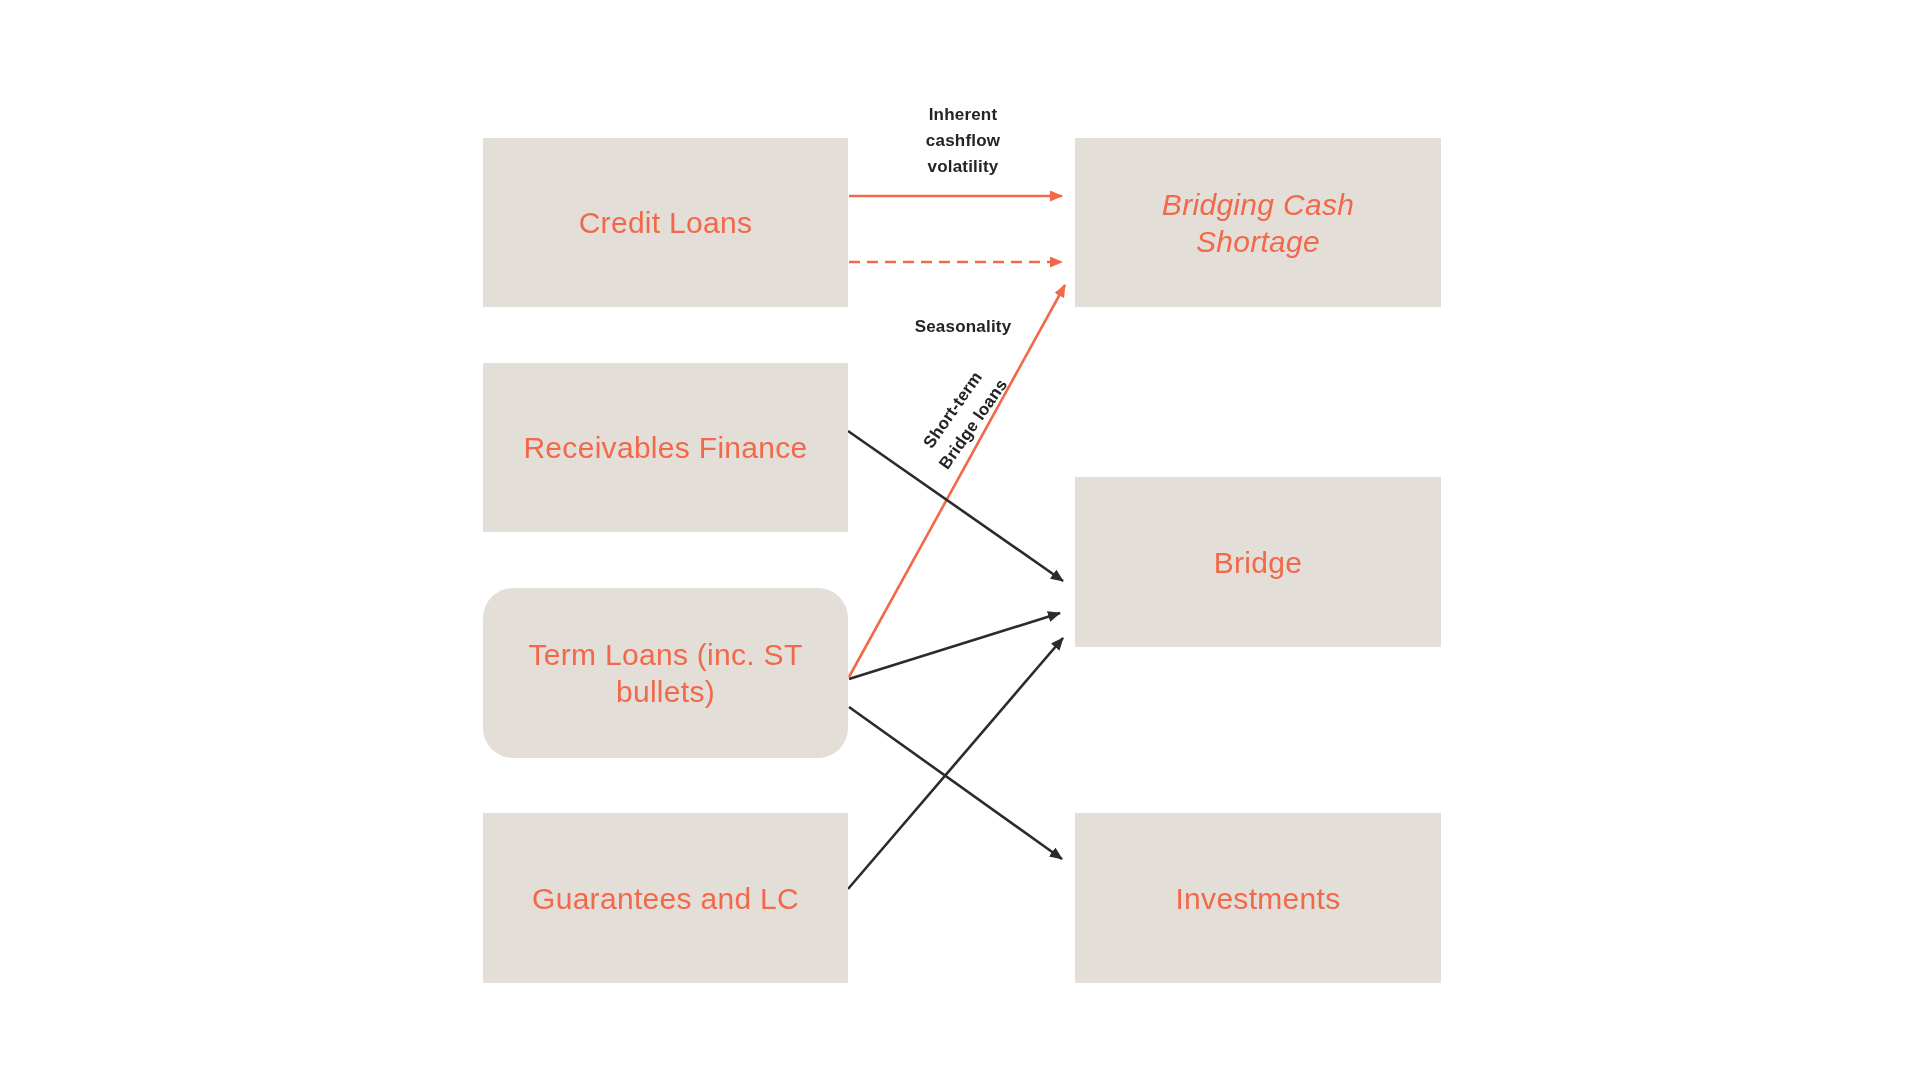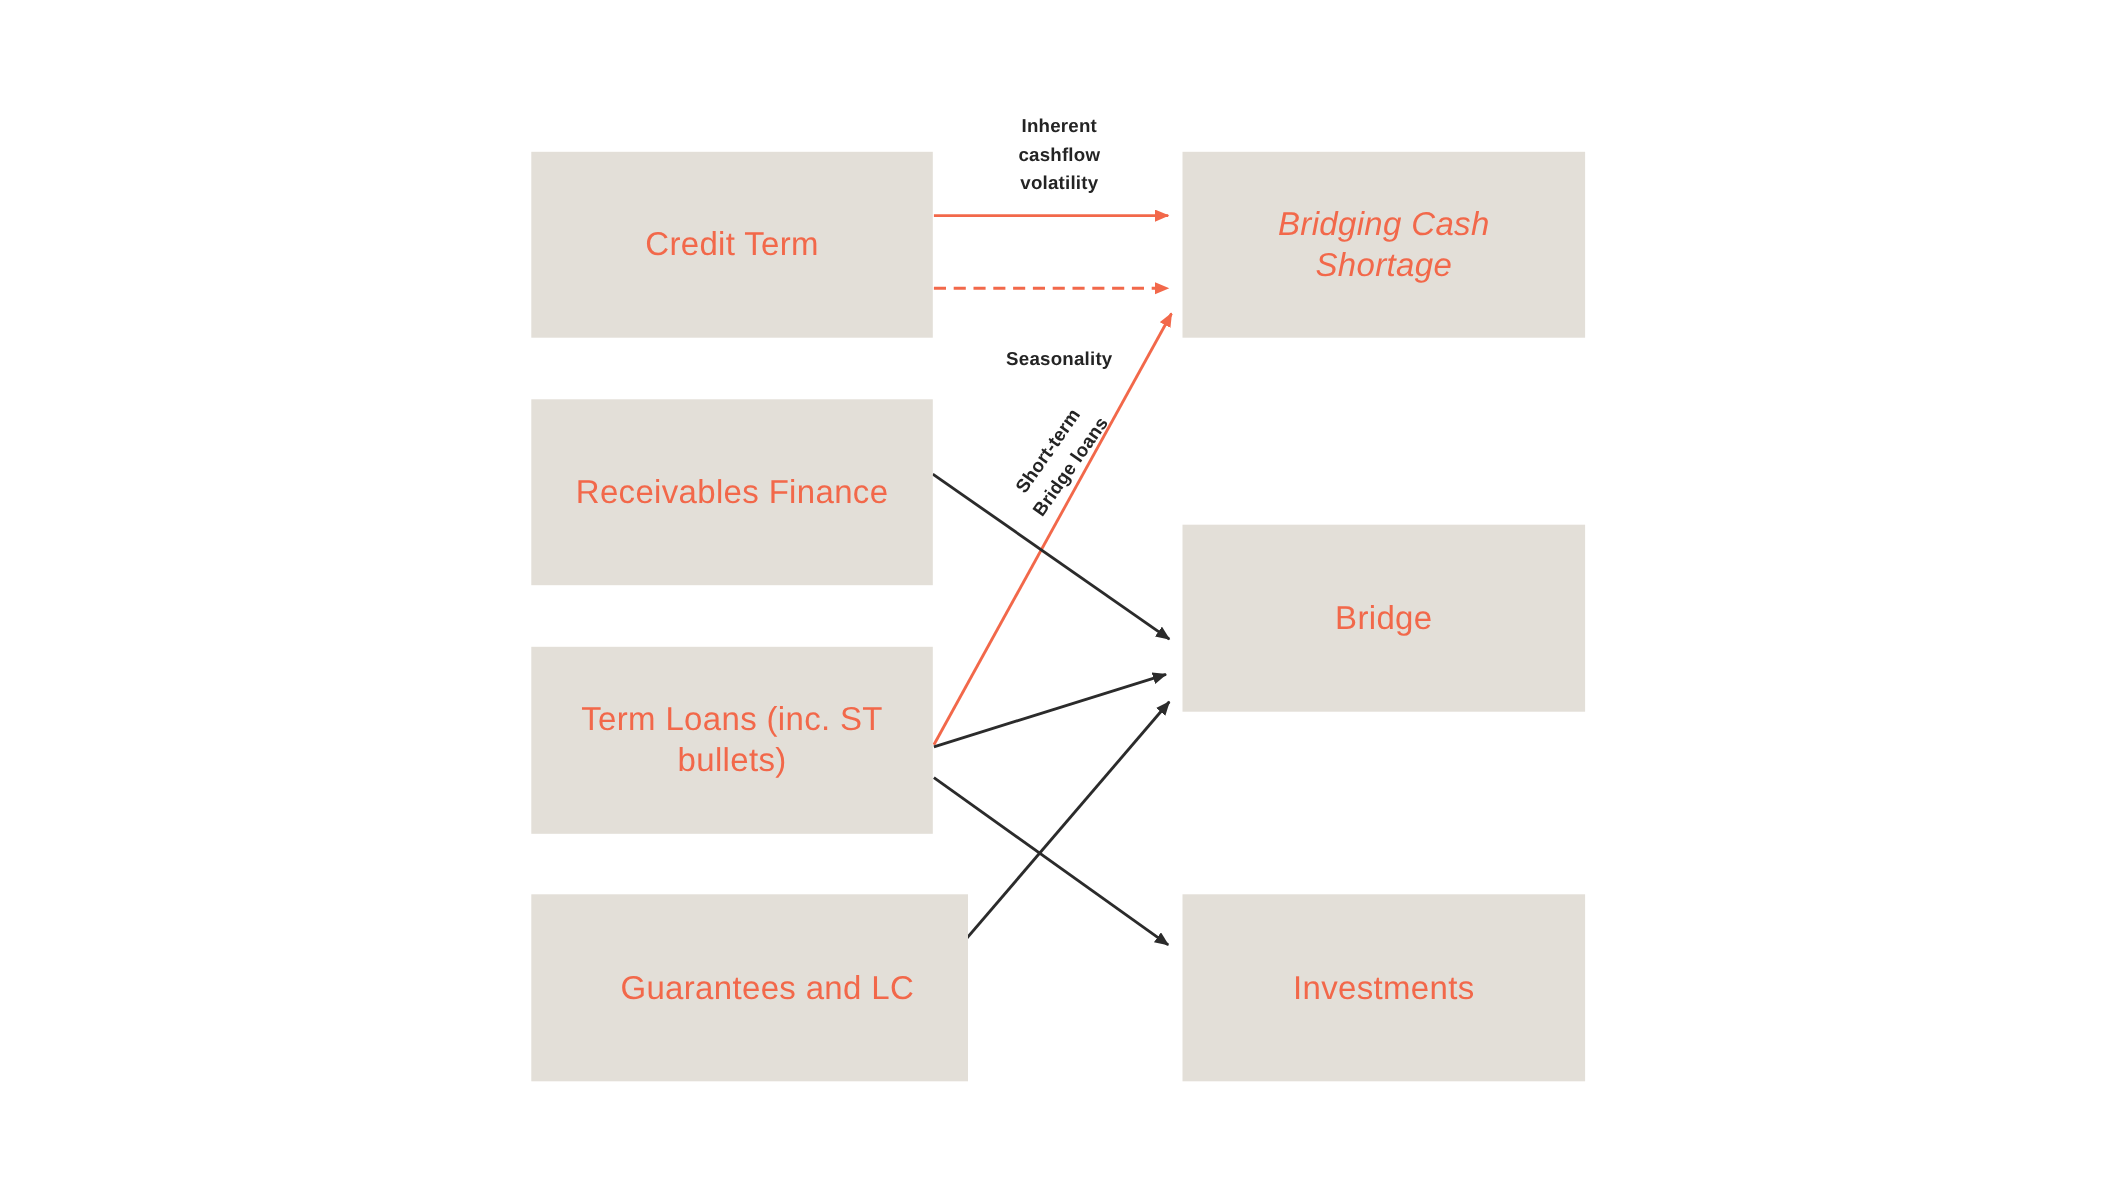--- a/index.html
+++ b/index.html
@@ -26,22 +26,22 @@
     text-align: center;
     font-size: 30px;
     line-height: 37px;
     white-space: pre-line;
     letter-spacing: 0.3px;
   }
   .node-left  { left: 483px; width: 365px; }
   .node-right { left: 1075px; width: 366px; }
   .n-credit       { top: 138px; height: 169px; }
   .n-receivables  { top: 363px; height: 169px; text-align: right; }
-  .n-termloans    { top: 588px; height: 170px; }
-  .n-guarantees   { top: 813px; height: 170px; padding-left: 32px; }
+  .n-termloans    { top: 588px; height: 170px; border-radius: 30px; }
+  .n-guarantees   { top: 813px; height: 170px; }
   .n-bridging     { top: 138px; height: 169px; font-style: italic; }
   .n-growth       { top: 477px; height: 170px; }
   .n-investments  { top: 813px; height: 170px; }
   .edge-label {
     position: absolute;
     color: #242424;
     font-size: 17px;
     font-weight: 700;
     line-height: 26px;
     text-align: center;
@@ -80,21 +80,21 @@
     <line x1="848" y1="431" x2="1063" y2="581" stroke="#2b2b2b" stroke-width="2.6" marker-end="url(#ah-black)"></line>
 
     <line x1="849" y1="679" x2="1060" y2="613" stroke="#2b2b2b" stroke-width="2.6" marker-end="url(#ah-black)"></line>
 
     <line x1="848" y1="889" x2="1063" y2="638" stroke="#2b2b2b" stroke-width="2.6" marker-end="url(#ah-black)"></line>
 
     <line x1="849" y1="707" x2="1062" y2="859" stroke="#2b2b2b" stroke-width="2.6" marker-end="url(#ah-black)"></line>
   </svg>
 
   <div class="node node-left n-credit">
-    <span>Credit Term</span>
+    <span>Credit Loans</span>
   </div>
 
   <div class="node node-left n-receivables">
     <span>Receivables Finance</span>
   </div>
 
   <div class="node node-left n-termloans">
     <span>Term Loans (inc. ST
 bullets)</span>
   </div>

